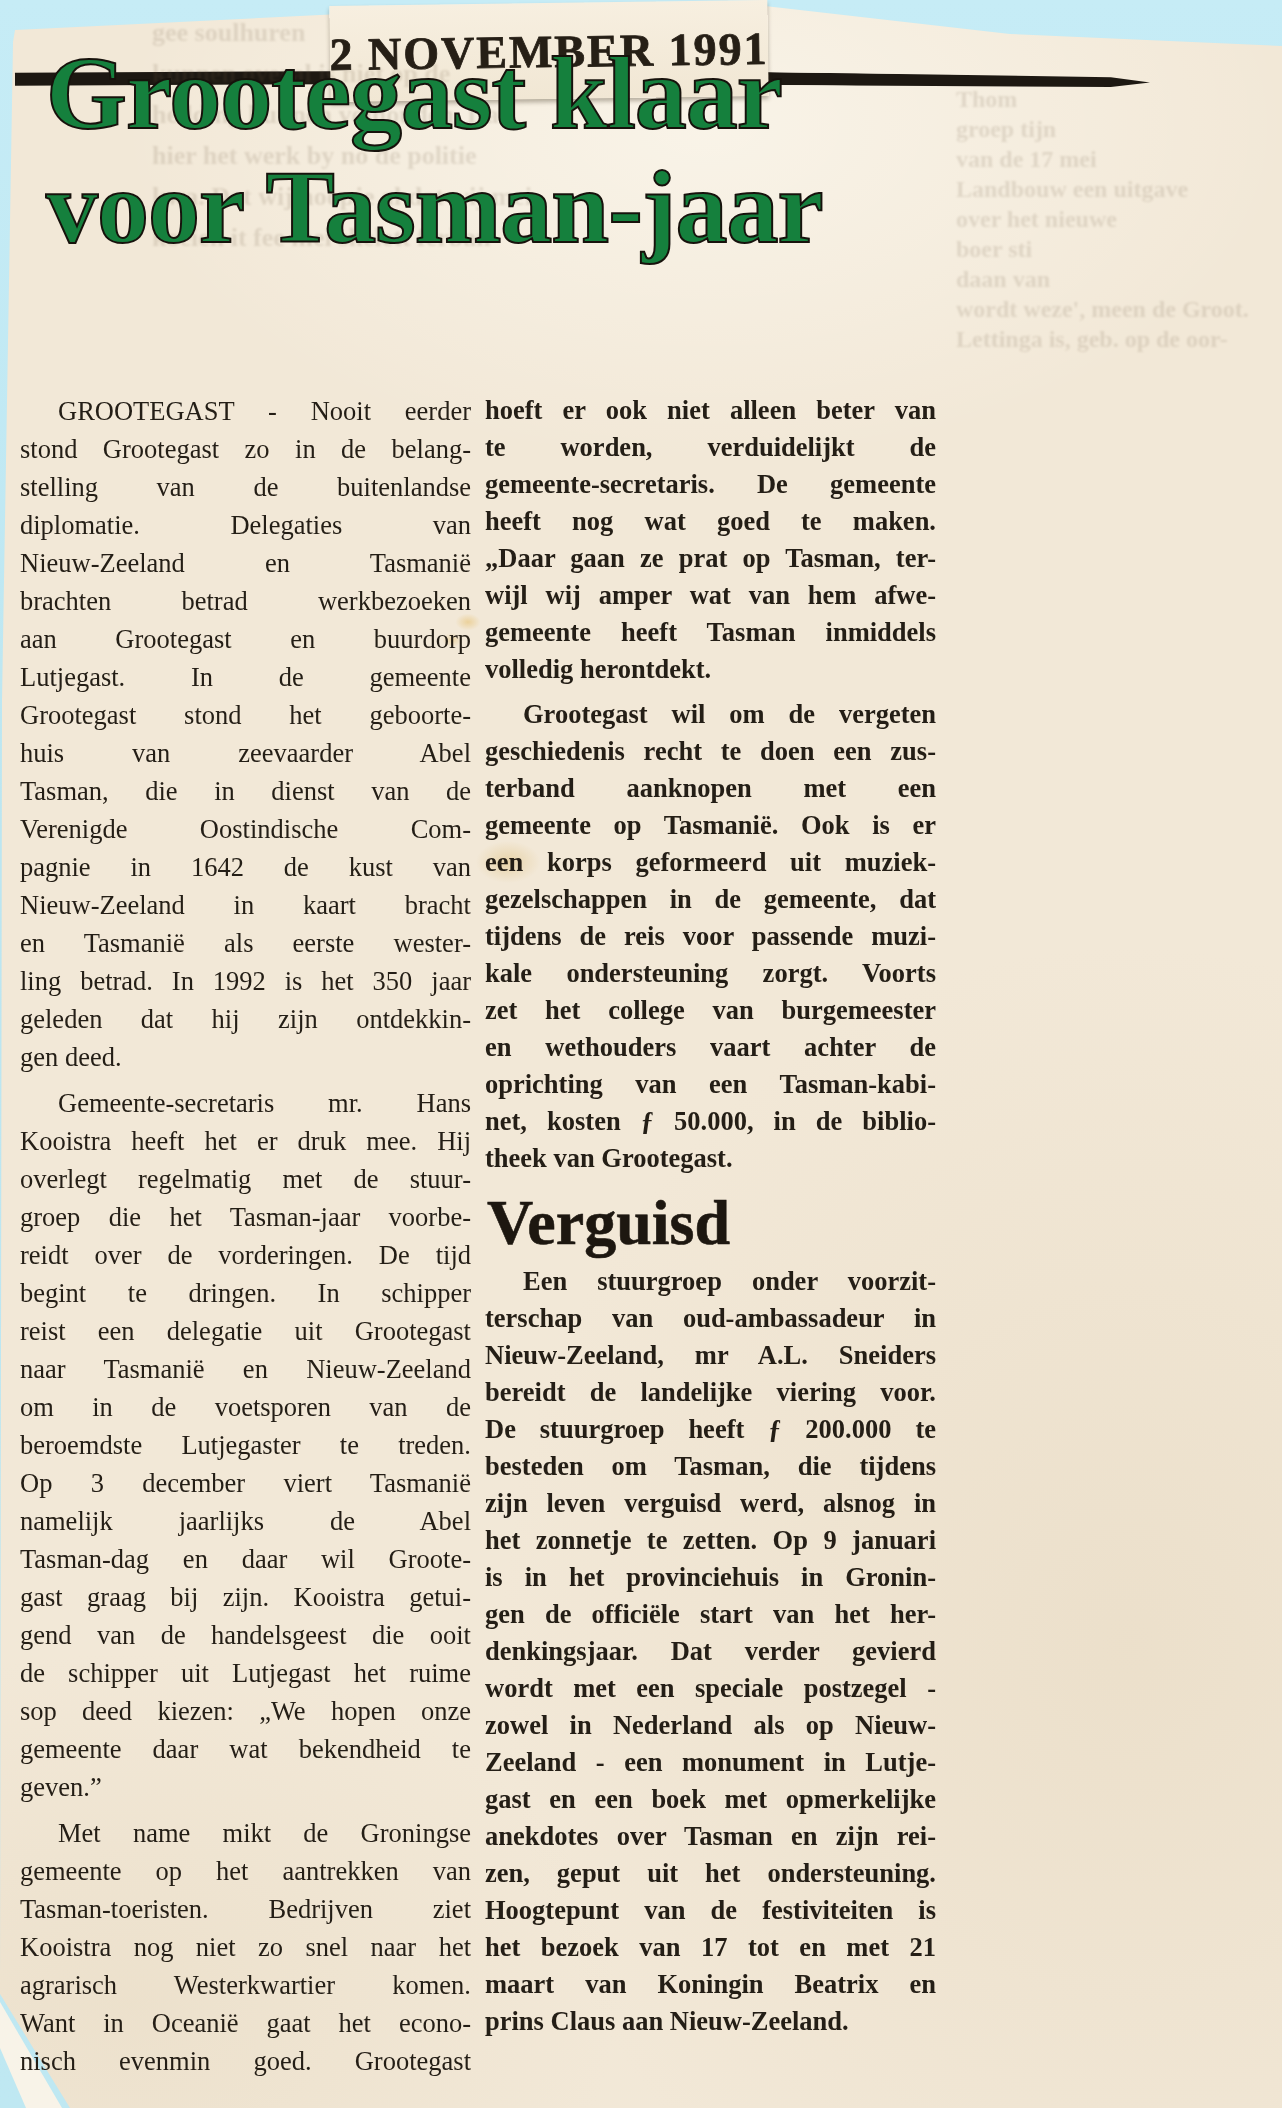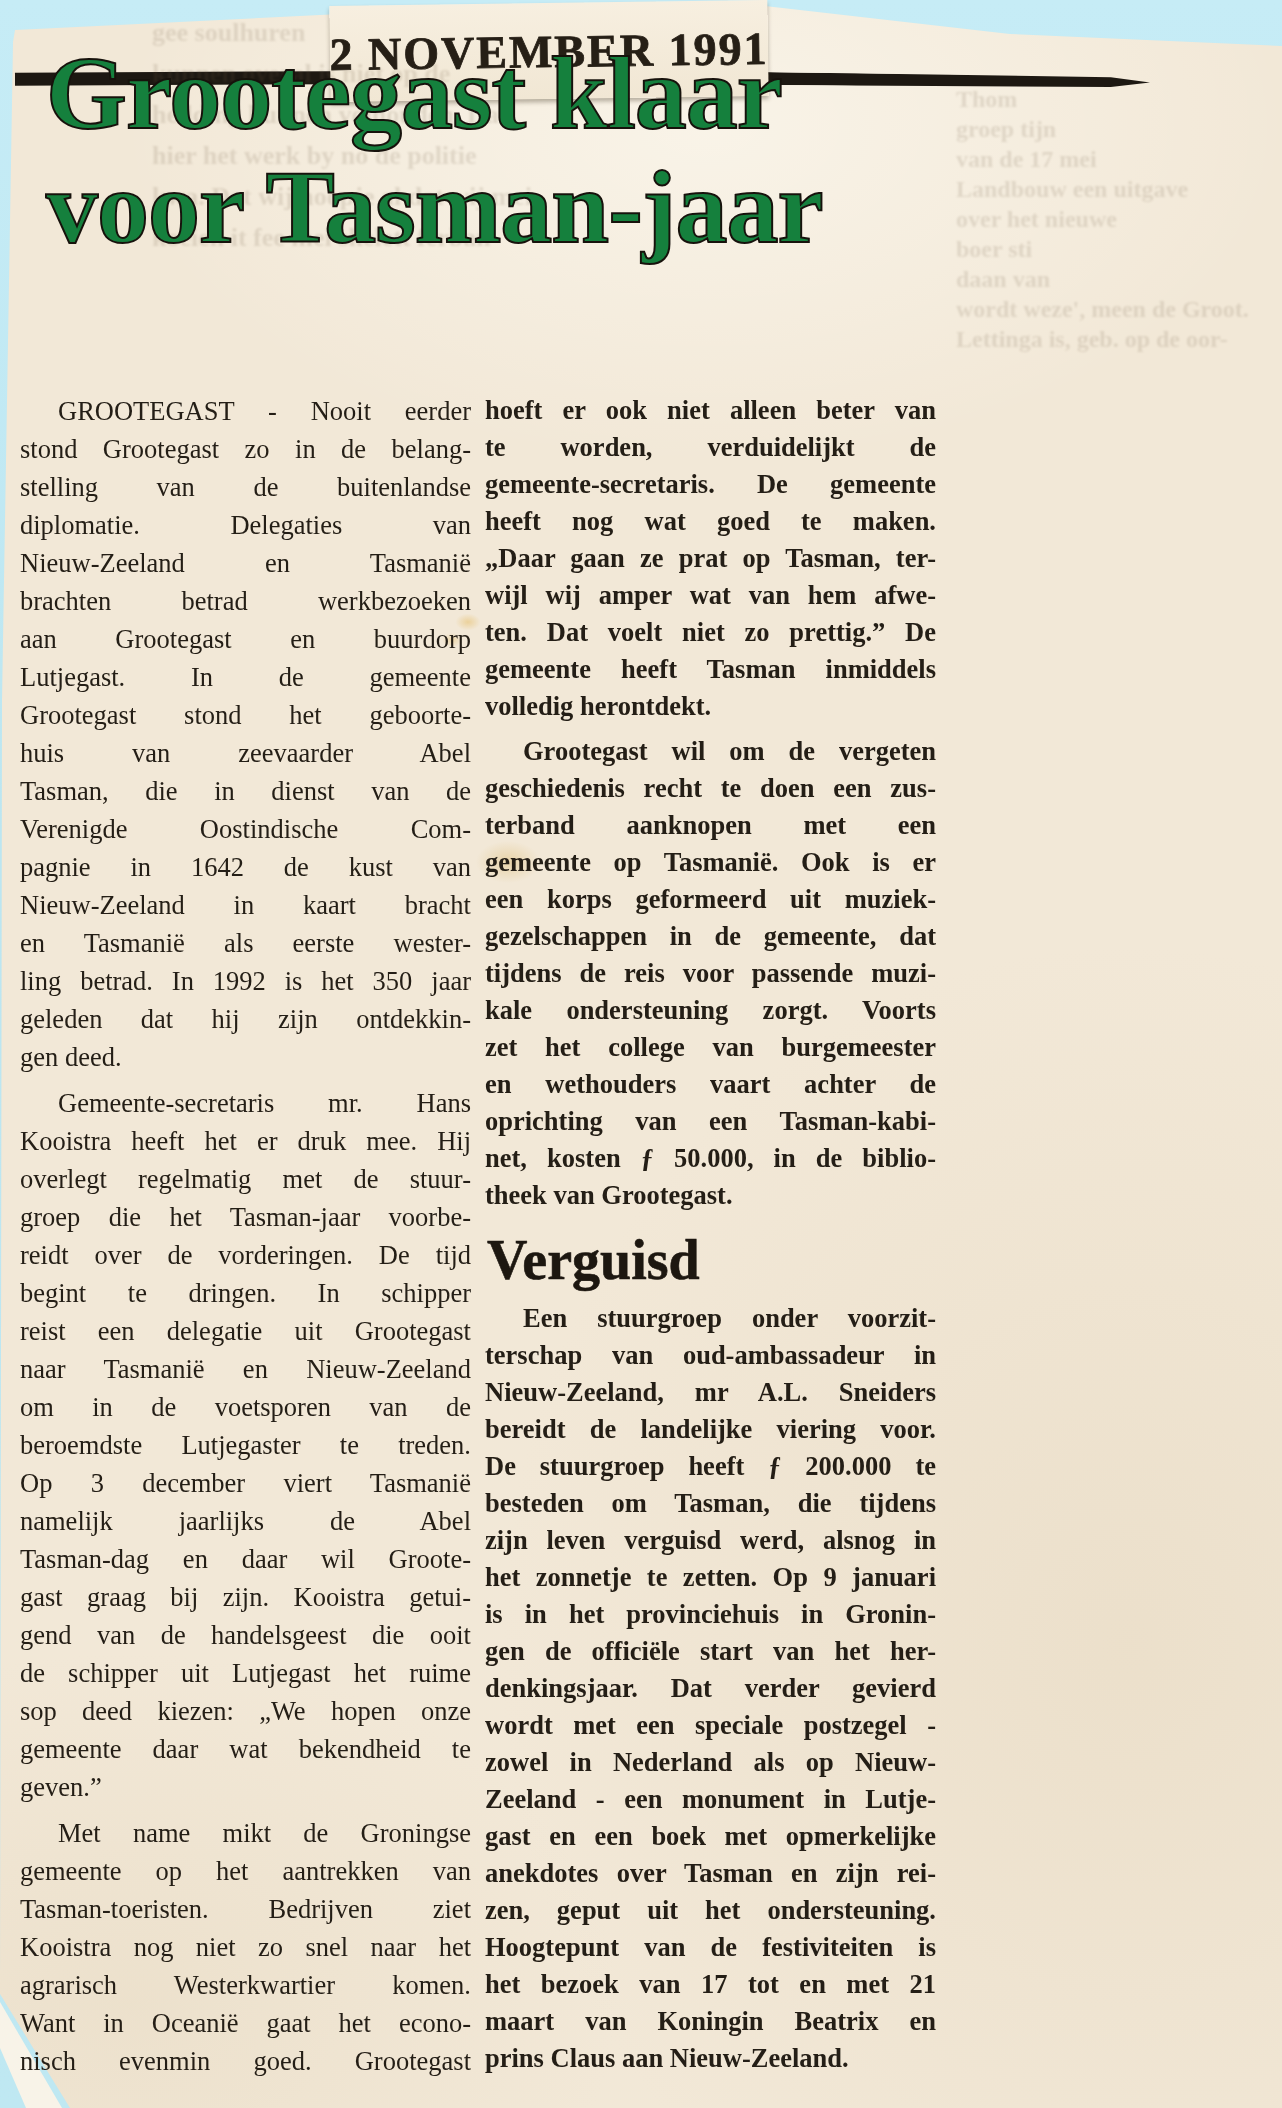--- a/index.html
+++ b/index.html
@@ -57,21 +57,21 @@
   .jline{
     font-size:26.5px;text-align:justify;text-align-last:justify;
     overflow:hidden;white-space:nowrap;color:#241e16;
   }
   .col-left .jline{height:38px;line-height:38px;}
   .col-right .jline{height:37px;line-height:37px;font-weight:bold;}
   .jline.last{text-align-last:left;}
   .jline.indent{text-indent:38px;}
   .para{margin:0 0 8px 0;}
   .subhead{
-    font-size:56px;line-height:60px;font-weight:700;color:#1d1710;
+    font-size:64px;line-height:60px;font-weight:700;color:#1d1710;
     margin:16px 0 10px 2px;-webkit-text-stroke:.6px #1d1710;
   }
   
   .ghost{position:absolute;z-index:1;color:#6f5c44;opacity:.16;
     font-weight:700;filter:blur(1.1px);}
   .ghost .gl{font-size:26px;white-space:nowrap;}
   .ghost-top-left{left:152px;top:12px;width:330px;}
   .ghost-top-left .gl{line-height:41px;}
   .ghost-top-right{left:956px;top:84px;width:324px;}
   .ghost-top-right .gl{line-height:30px;font-size:24px;}
@@ -166,21 +166,20 @@
       </div>
     </div>
   <div class="col col-right">
       <div class="para">
         <div class="jline">hoeft er ook niet alleen beter van</div>
         <div class="jline">te worden, verduidelijkt de</div>
         <div class="jline">gemeente-secretaris. De gemeente</div>
         <div class="jline">heeft nog wat goed te maken.</div>
         <div class="jline">„Daar gaan ze prat op Tasman, ter-</div>
         <div class="jline">wijl wij amper wat van hem afwe-</div>
-        <div class="jline">ten. Dat voelt niet zo prettig.” De</div>
         <div class="jline">gemeente heeft Tasman inmiddels</div>
         <div class="jline last">volledig herontdekt.</div>
       </div>
       <div class="para">
         <div class="jline indent">Grootegast wil om de vergeten</div>
         <div class="jline">geschiedenis recht te doen een zus-</div>
         <div class="jline">terband aanknopen met een</div>
         <div class="jline">gemeente op Tasmanië. Ook is er</div>
         <div class="jline">een korps geformeerd uit muziek-</div>
         <div class="jline">gezelschappen in de gemeente, dat</div>

